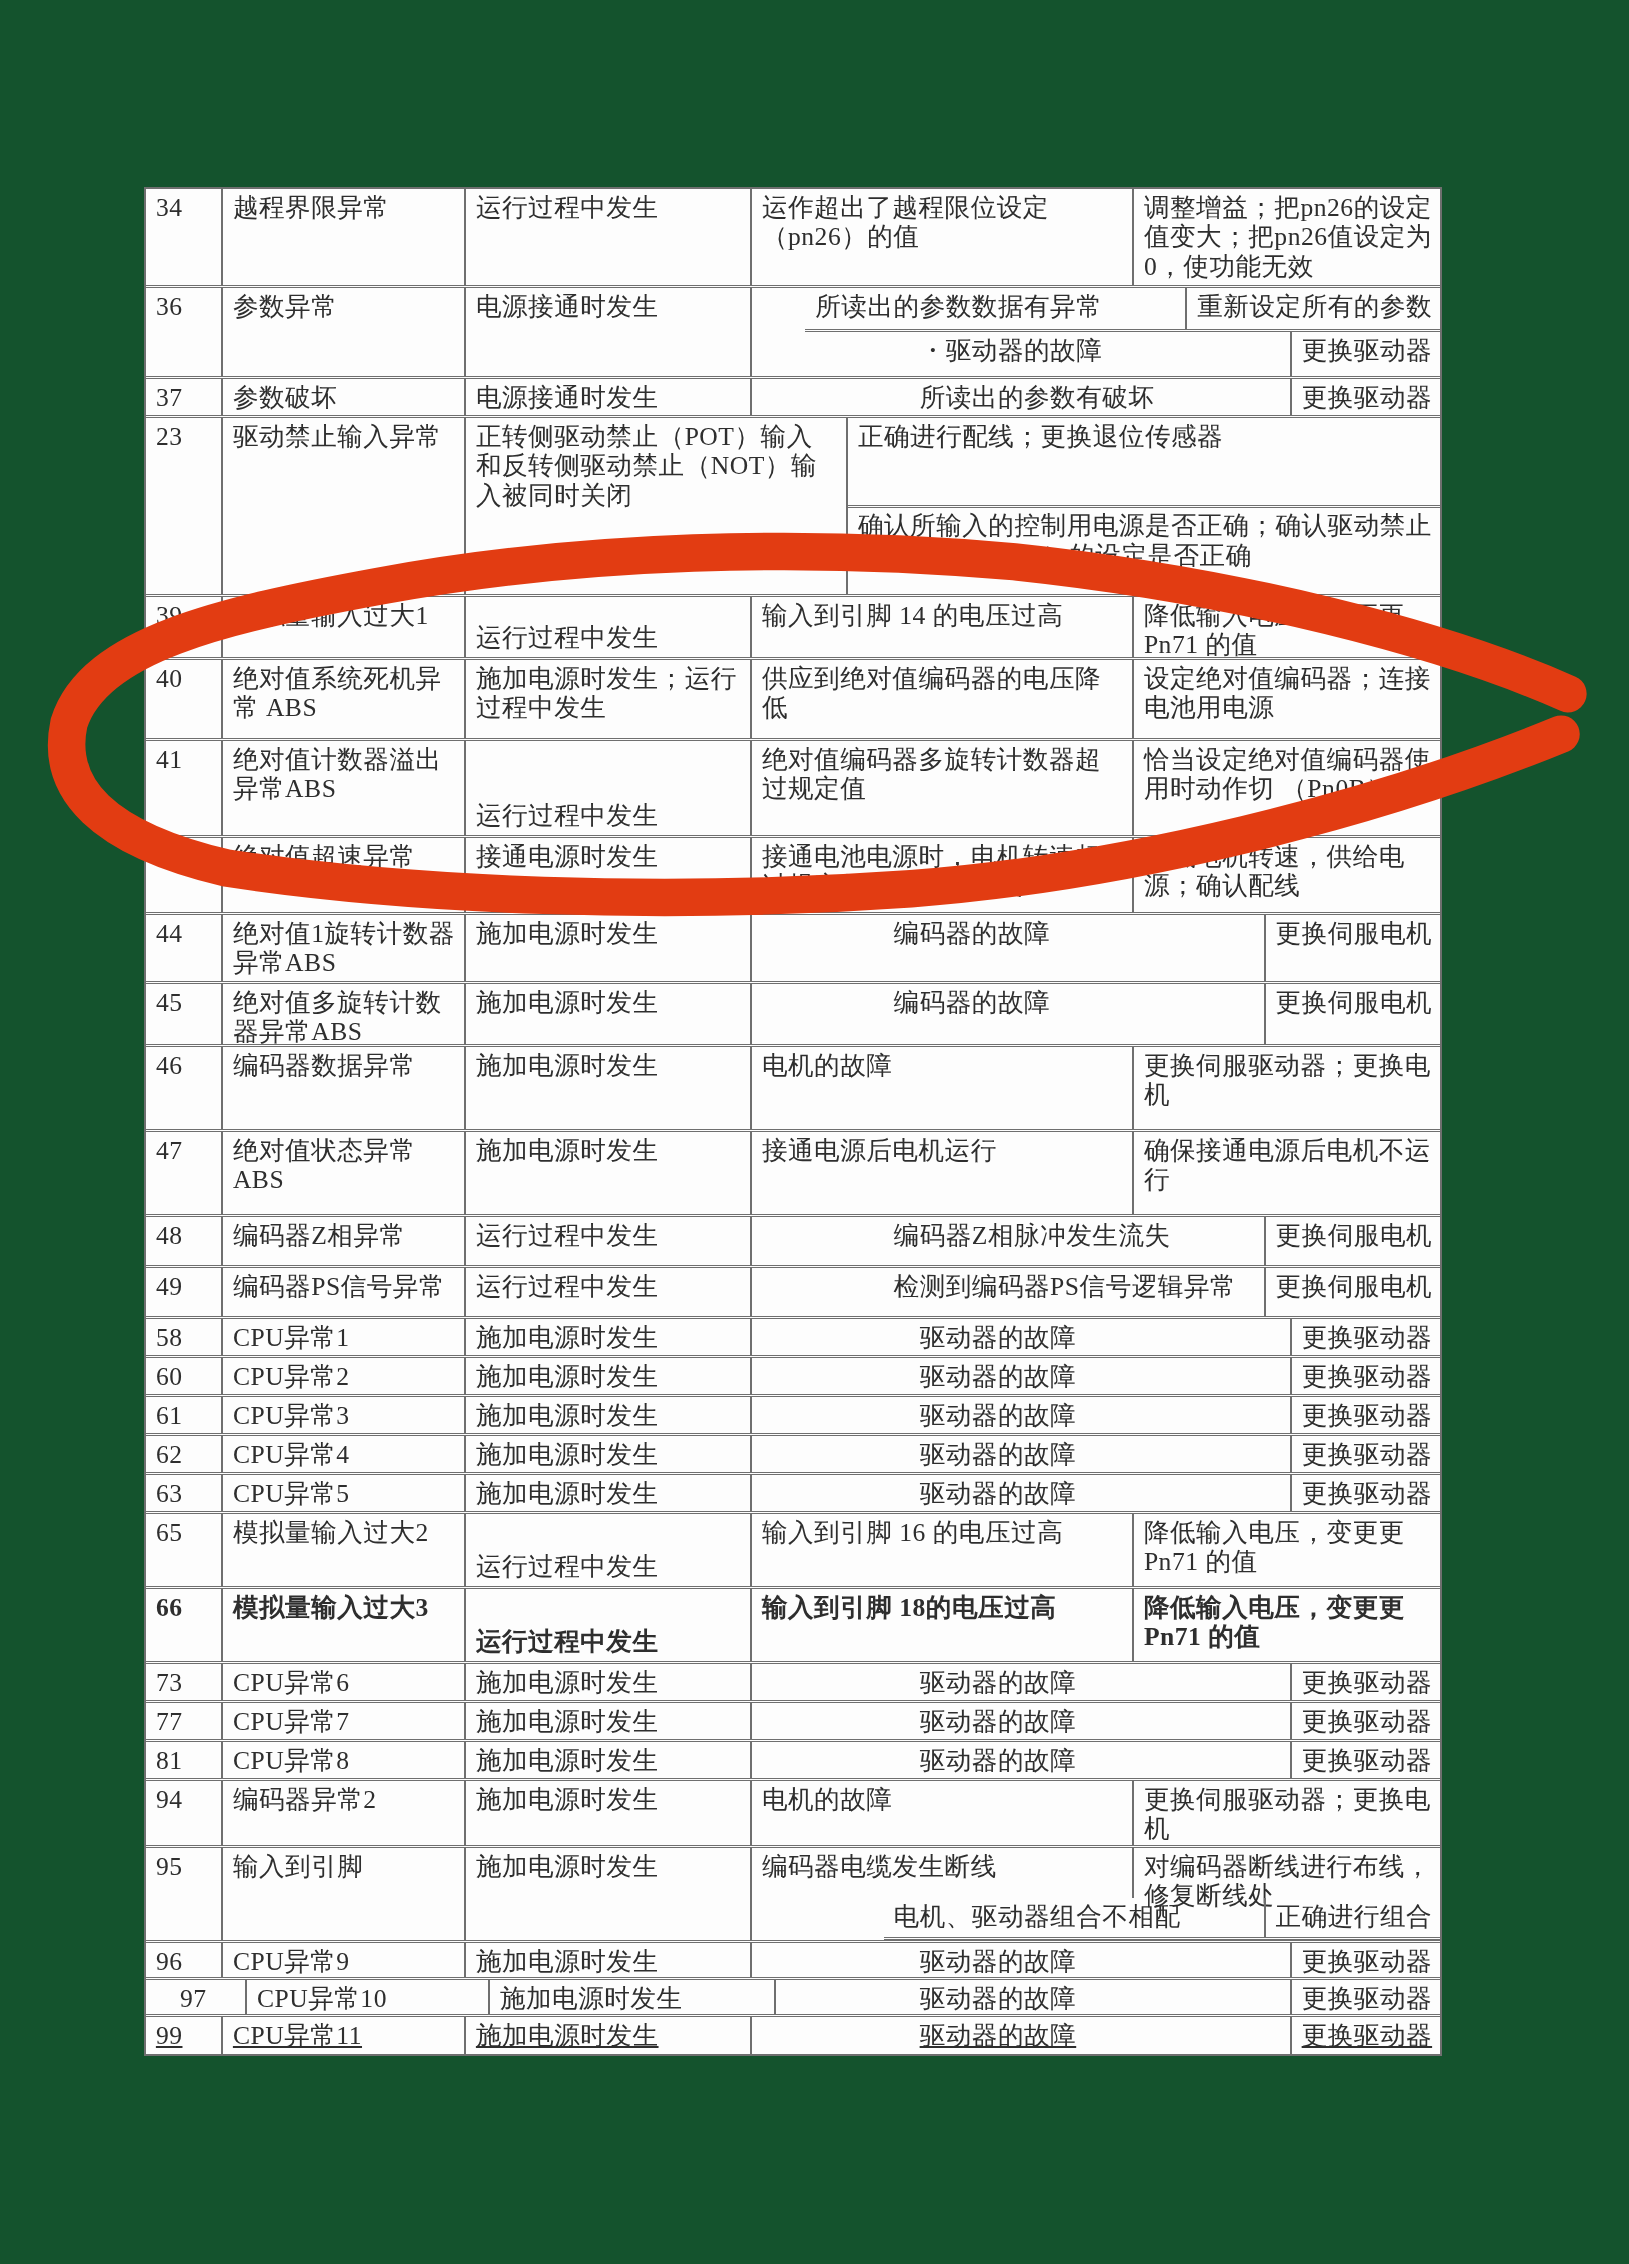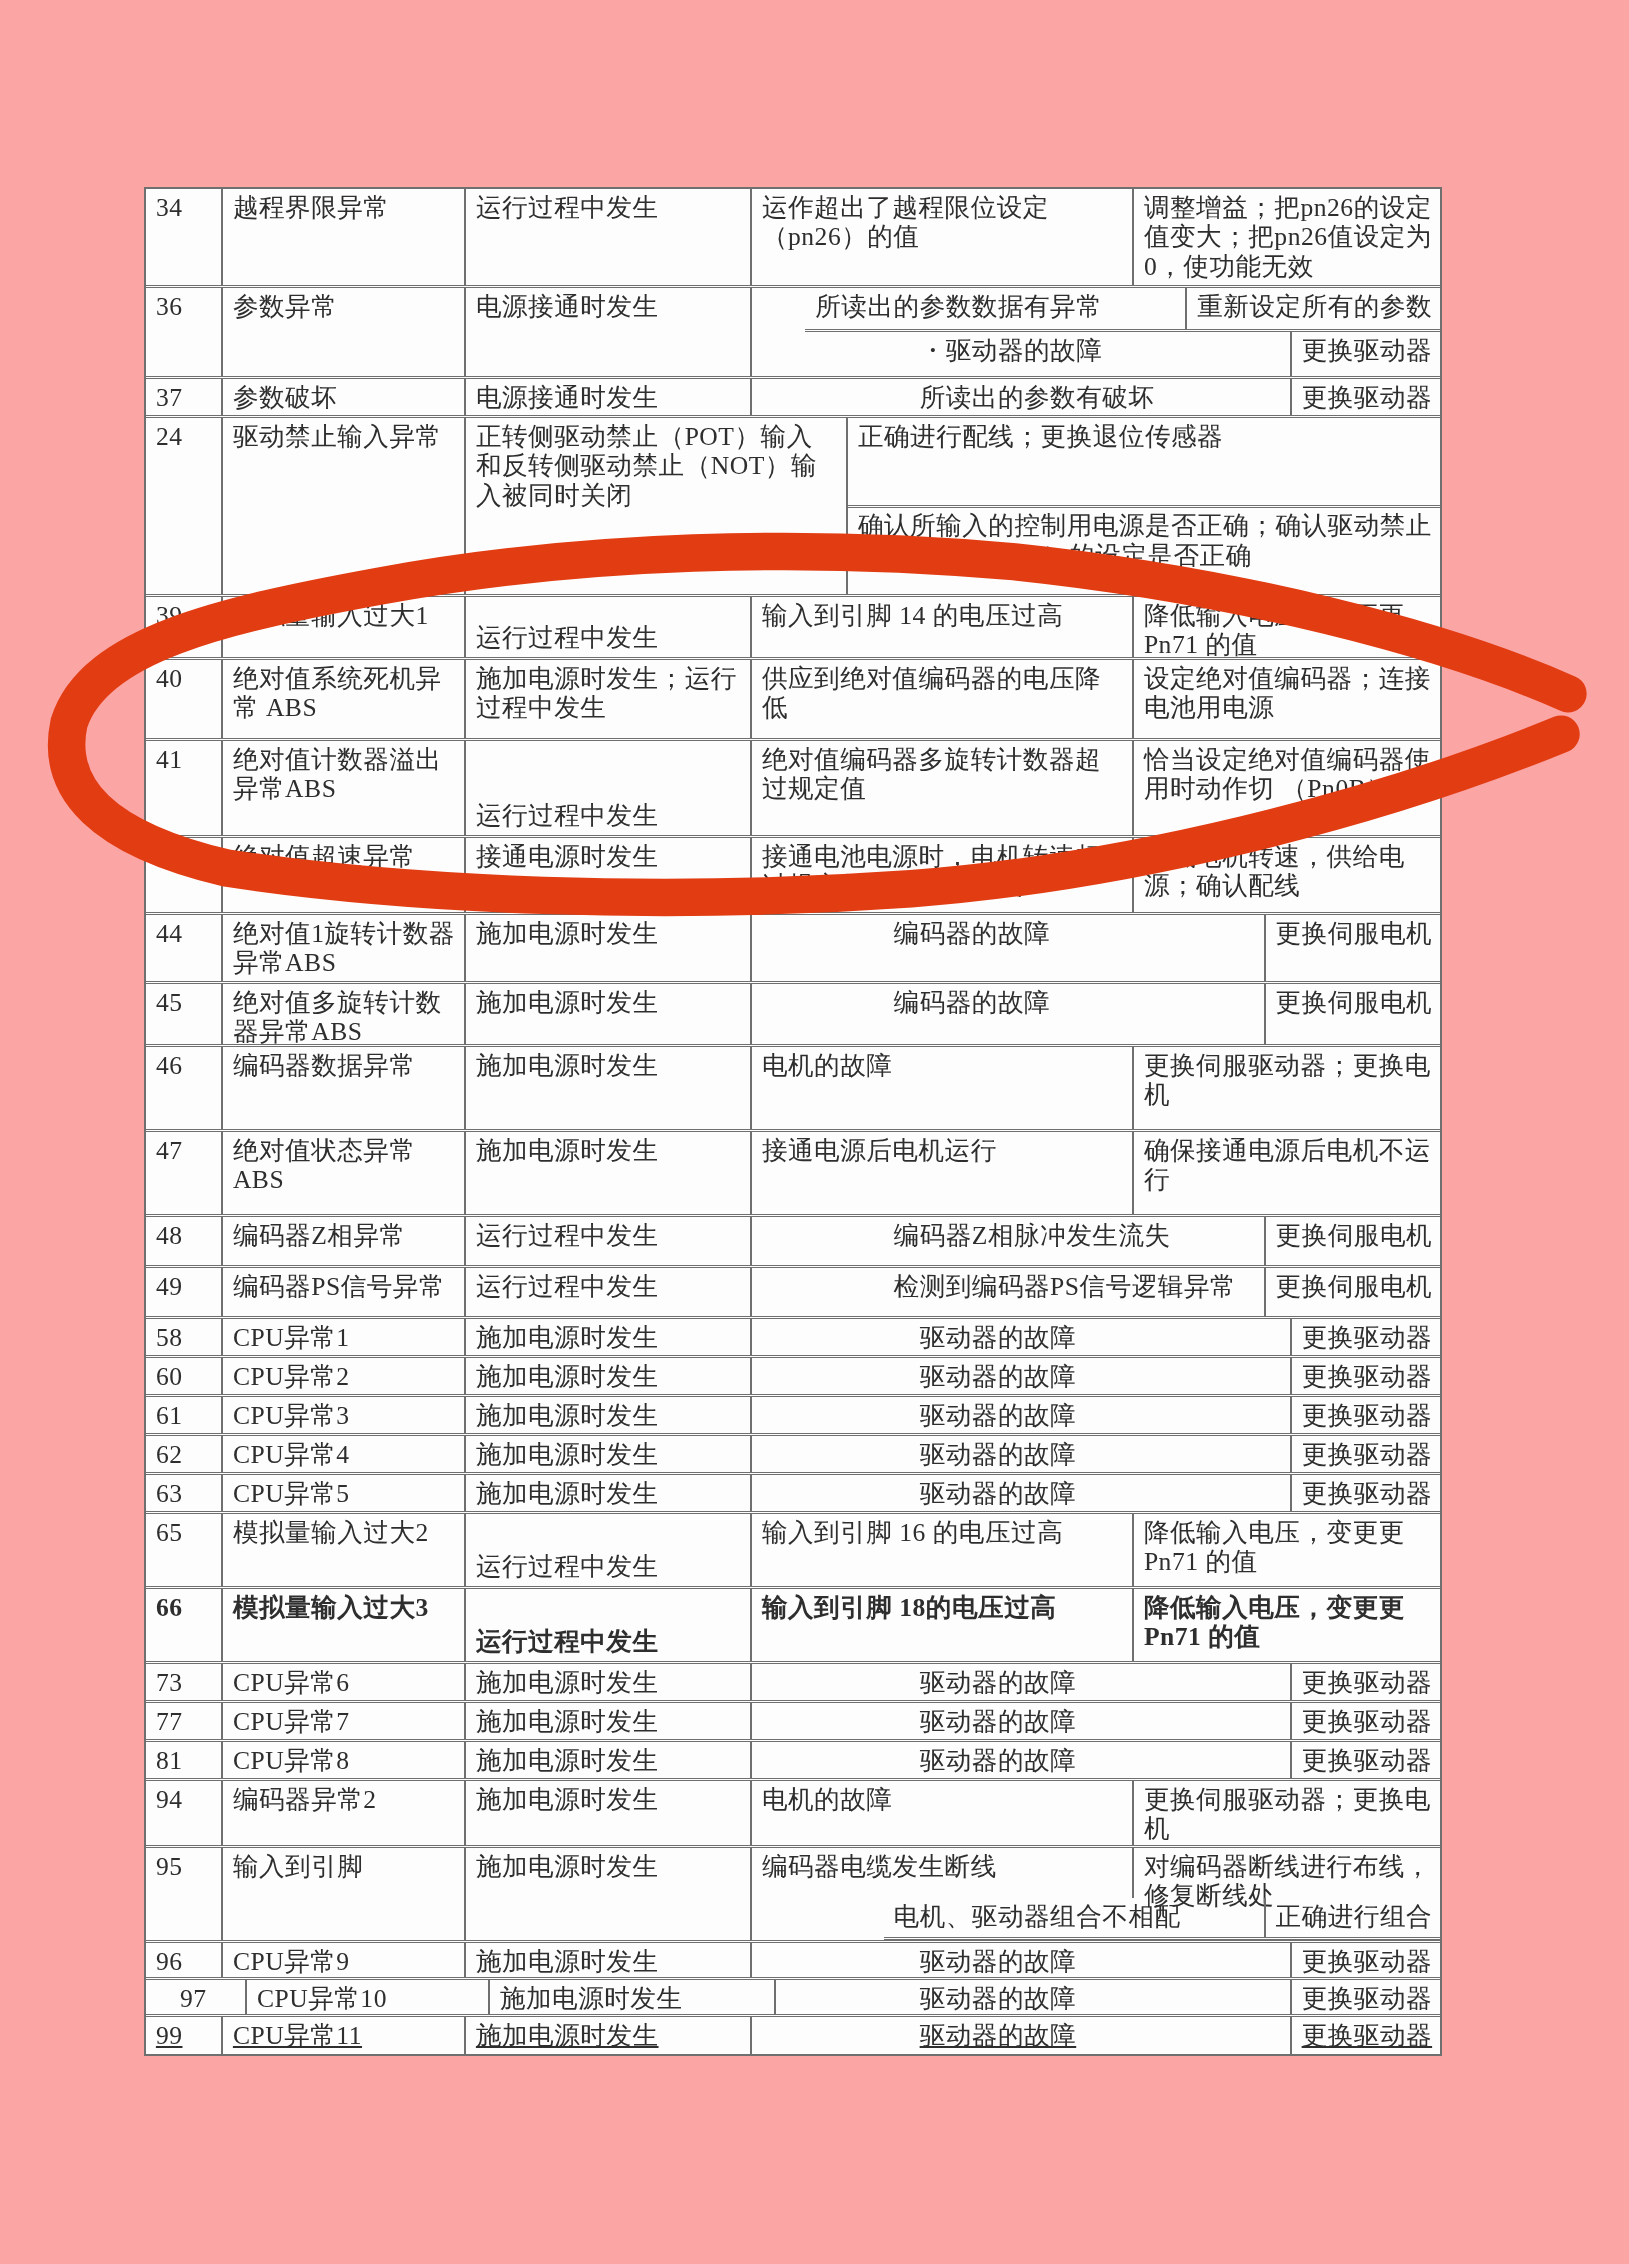--- a/index.html
+++ b/index.html
@@ -1,20 +1,20 @@
 <!DOCTYPE html>
 <html><head>
 <meta charset="utf-8">
 <style>
   html,body{margin:0;padding:0;}
   body{
     width:1629px;height:2265px;position:relative;background:#ffffff;overflow:hidden;
     font-family:"Liberation Serif","DejaVu Serif",serif;
   }
-  .page{position:absolute;inset:0;background:#fca5a5;}
+  .page{position:absolute;inset:0;background:#14532d;}
   .doc{
     position:absolute;left:144px;top:187px;width:1298px;box-sizing:border-box;
     border:2px solid #6f6f6f;filter:blur(0.5px);
     color:#2e2e2e;font-size:25.6px;line-height:29.6px;letter-spacing:0.5px;
   }
   .row{display:flex;box-sizing:border-box;border-bottom:3px double #6f6f6f;background:#fdfdfd;}
   .row:last-child{border-bottom:none;}
   .cell{box-sizing:border-box;padding:3.9px 7.9px 2px 9.9px;overflow:visible;}
   .code{width:77px;flex:0 0 77px;}
   .name{width:243px;flex:0 0 243px;}
@@ -66,21 +66,21 @@
         <div class="cell name bR">参数破坏</div>
         <div class="cell when bR">电源接通时发生</div>
         <div class="pairs">
           <div class="pair grow">
             <div class="cell cause bR">所读出的参数有破坏</div>
             <div class="cell remedy">更换驱动器</div>
           </div>
         </div>
       </div>
       <div class="row" style="height: 179px;">
-        <div class="cell code bR">24</div>
+        <div class="cell code bR">23</div>
         <div class="cell name bR">驱动禁止输入异常</div>
         <div class="pairs">
           <div class="pair grow">
             <div class="cell cause bR">正转侧驱动禁止（POT）输入和反转侧驱动禁止（NOT）输入被同时关闭</div>
             <div class="remcol">
               <div class="cell remedy div" style="height: 55px;">正确进行配线；更换退位传感器</div>
               <div class="cell remedy" style="height: 124px;">确认所输入的控制用电源是否正确；确认驱动禁止输入选择（Pn04）的设定是否正确</div>
             </div>
           </div>
         </div>

